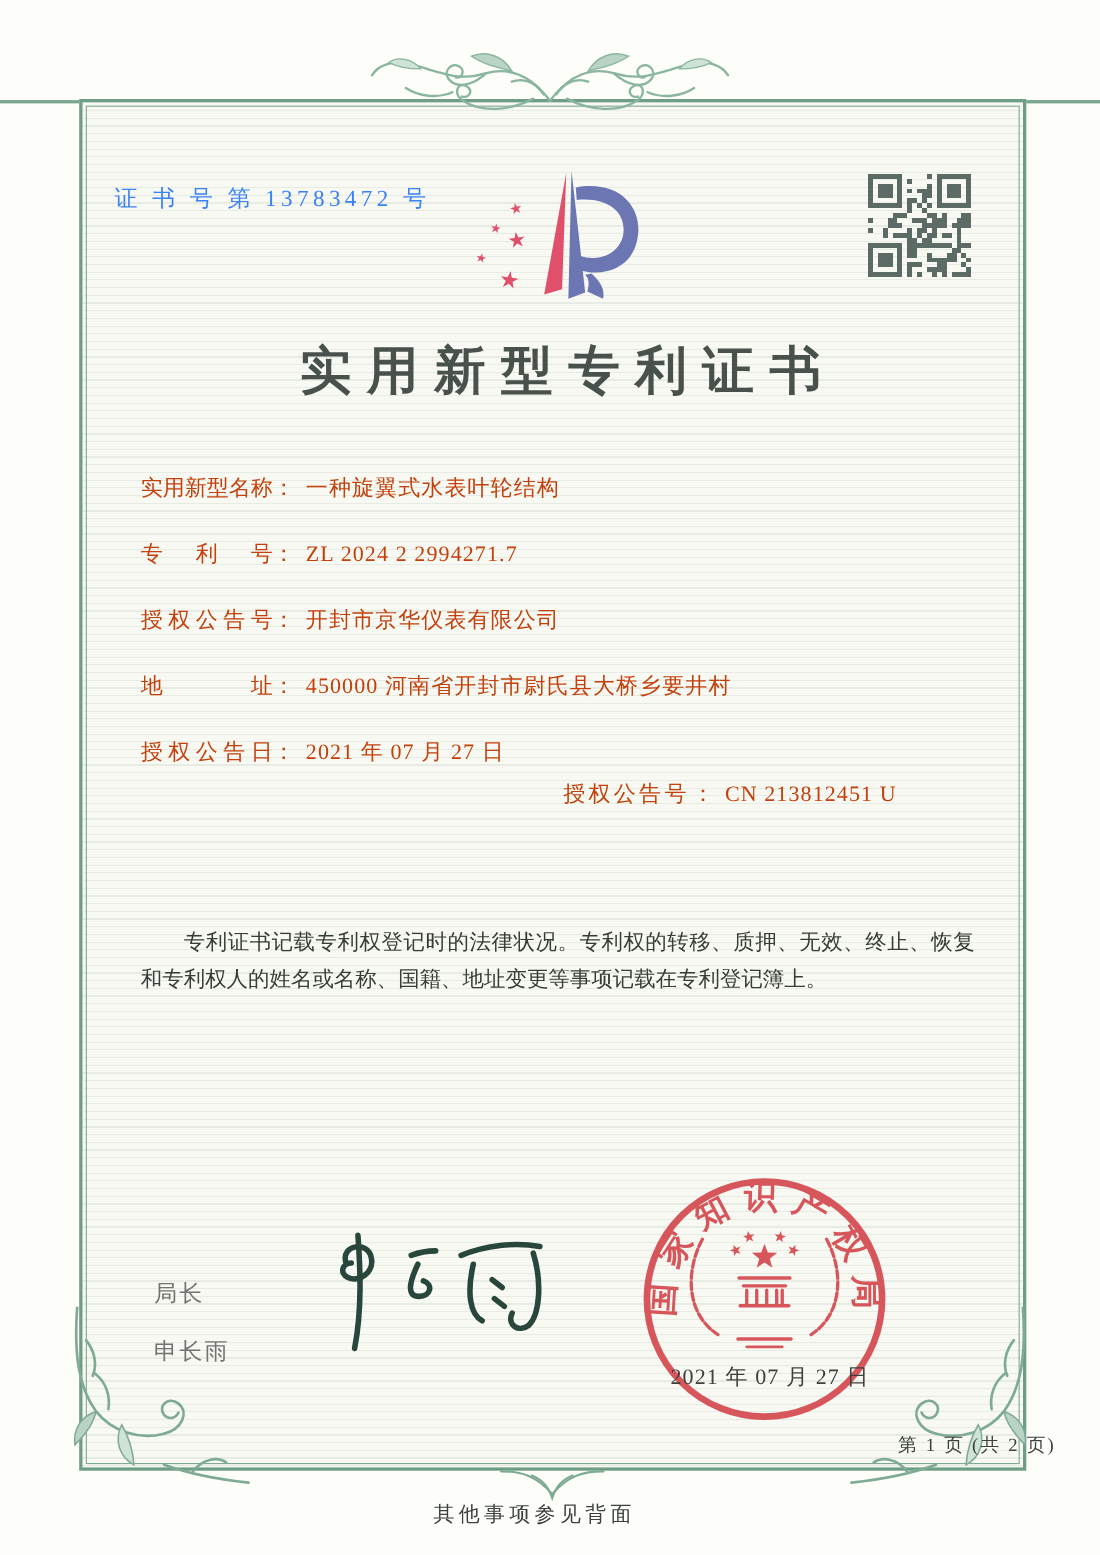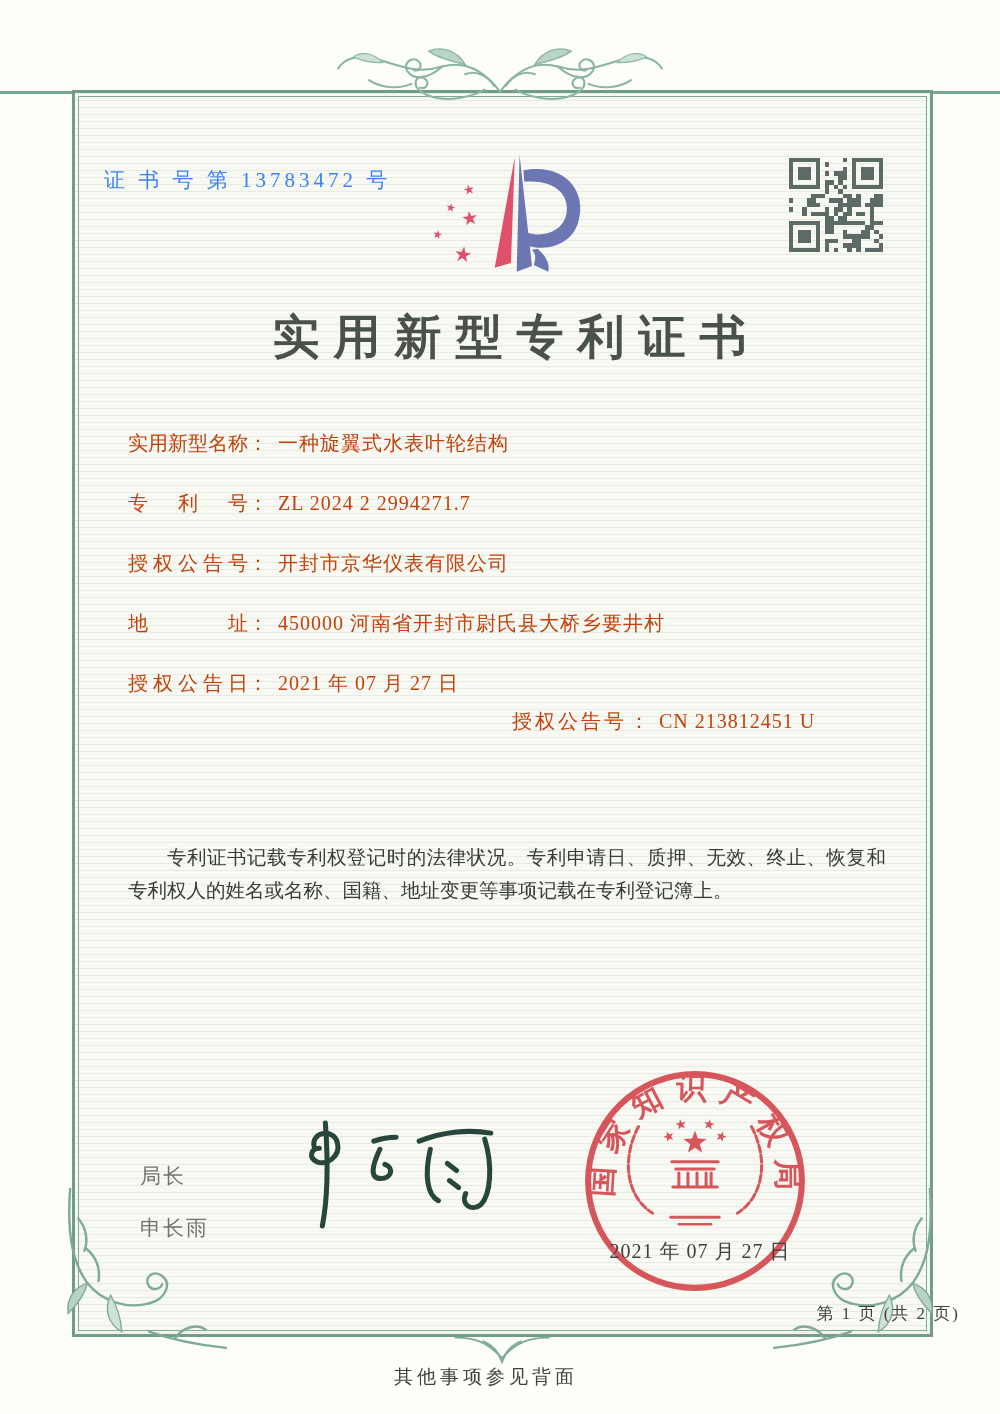--- a/index.html
+++ b/index.html
@@ -360,21 +360,21 @@
     </div>
     <div class="frow">
       <span class="flabel">授权公告日</span><span class="fcolon">：</span><span class="fvalue">2021 年 07 月 27 日</span>
       <span class="grant-no">
         <span class="glabel">授权公告号</span><span class="fcolon">：</span><span class="fvalue">CN 213812451 U</span>
       </span>
     </div>
   </div>
 
   <div class="paras">
-    <p>专利证书记载专利权登记时的法律状况。专利申请日、质押、无效、终止、恢复和专利权人的姓名或名称、国籍、地址变更等事项记载在专利登记簿上。</p>
+    <p>专利证书记载专利权登记时的法律状况。专利权的转移、质押、无效、终止、恢复和专利权人的姓名或名称、国籍、地址变更等事项记载在专利登记簿上。</p>
   </div>
 
   <div class="director">
     <div>局长</div>
     <div>申长雨</div>
   </div>
 
   <svg class="signature" viewBox="0 0 230 115">
     <g fill="none" stroke="#28463c" stroke-width="5" stroke-linecap="round" stroke-linejoin="round">
       <path d="M34 30 C30 14 54 11 57 26 C60 39 46 49 36 44 C28 40 31 31 39 31"></path>

